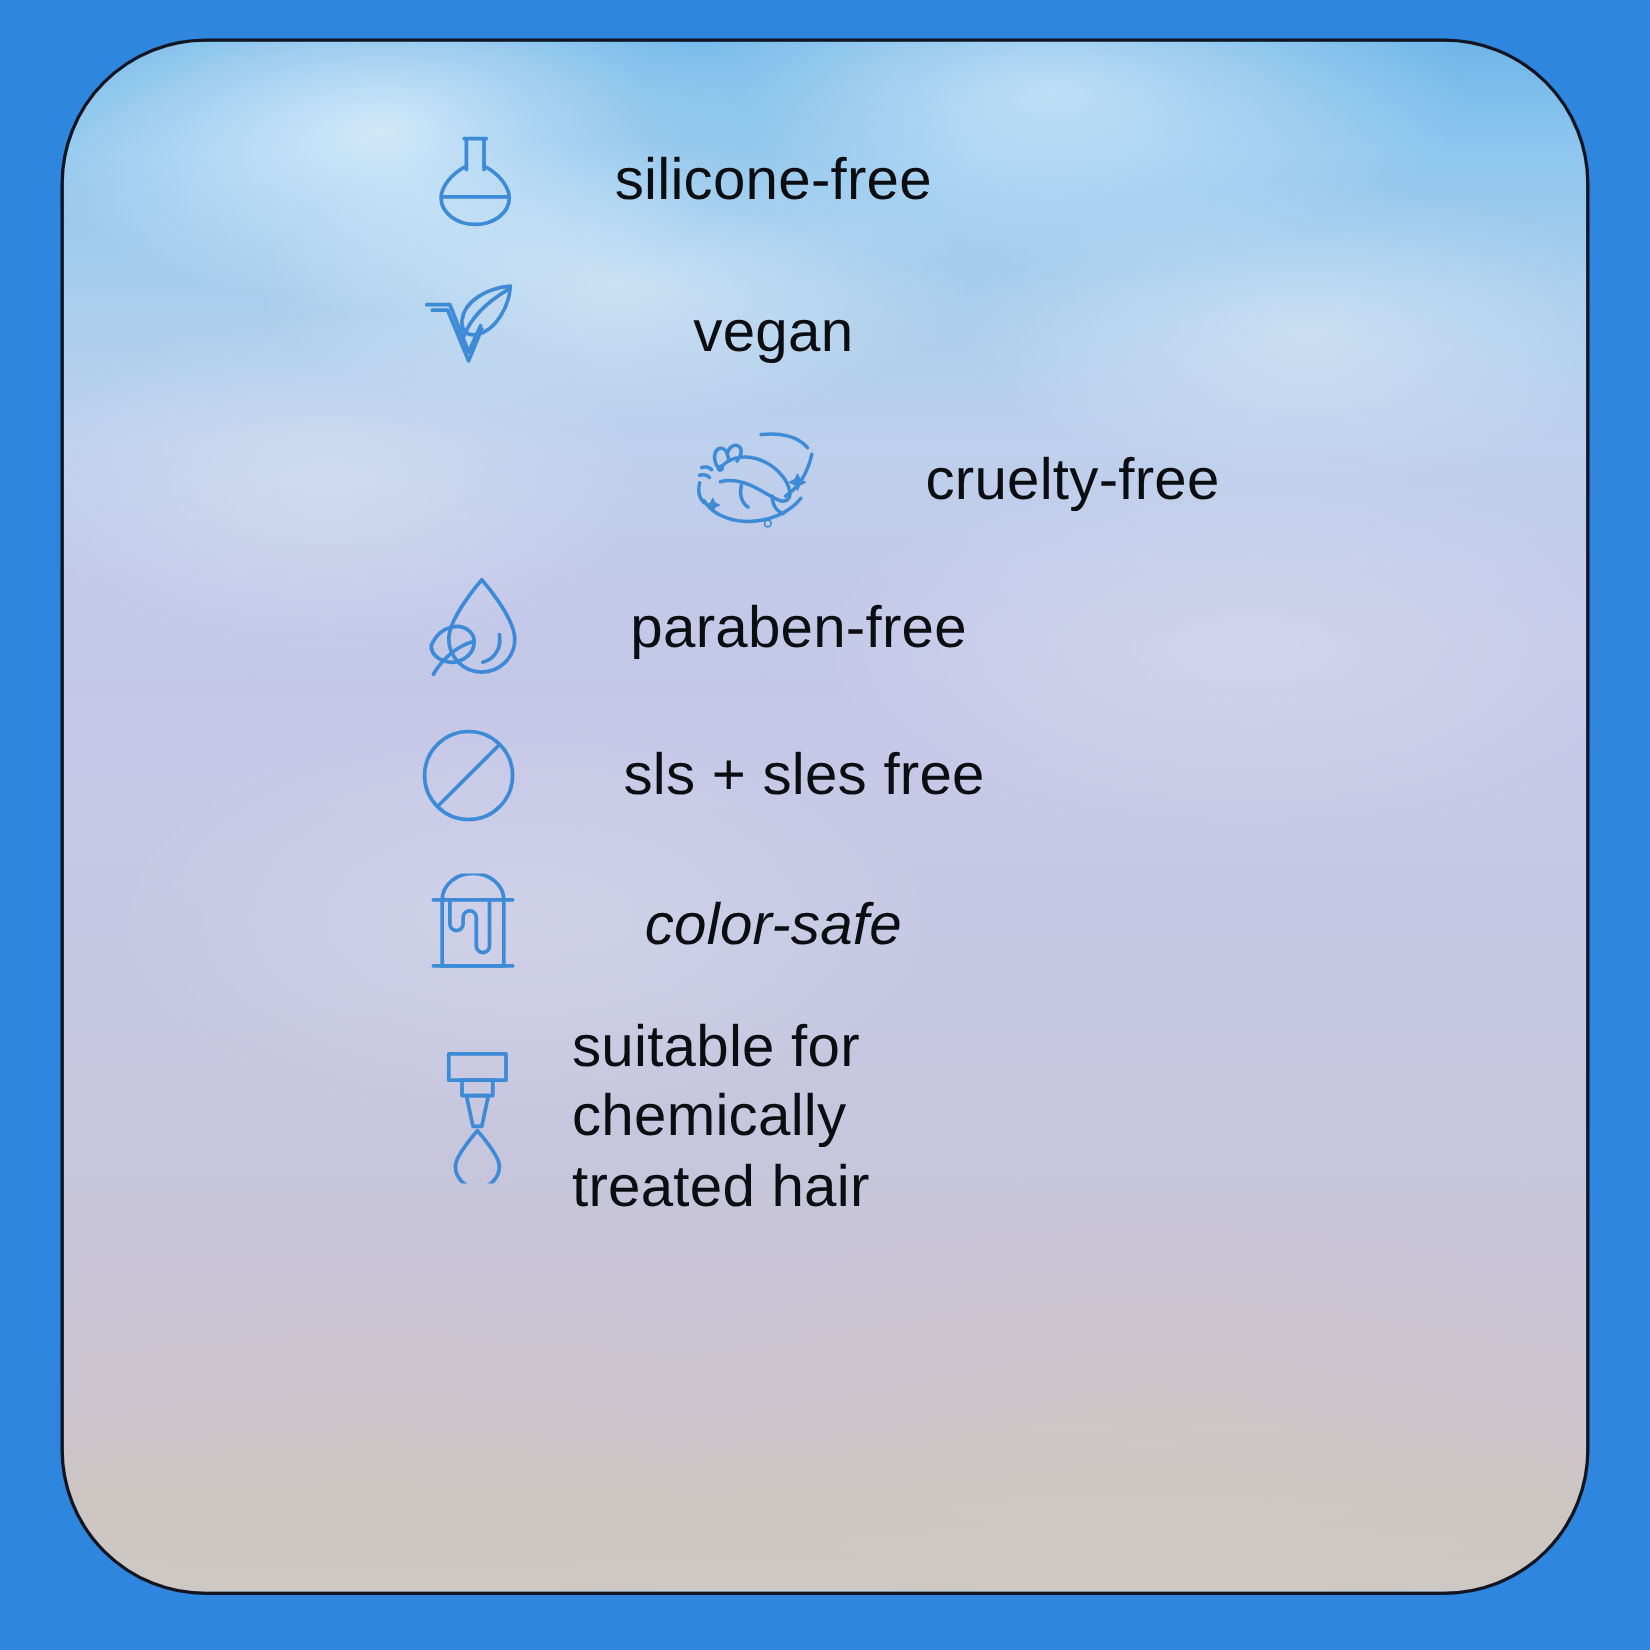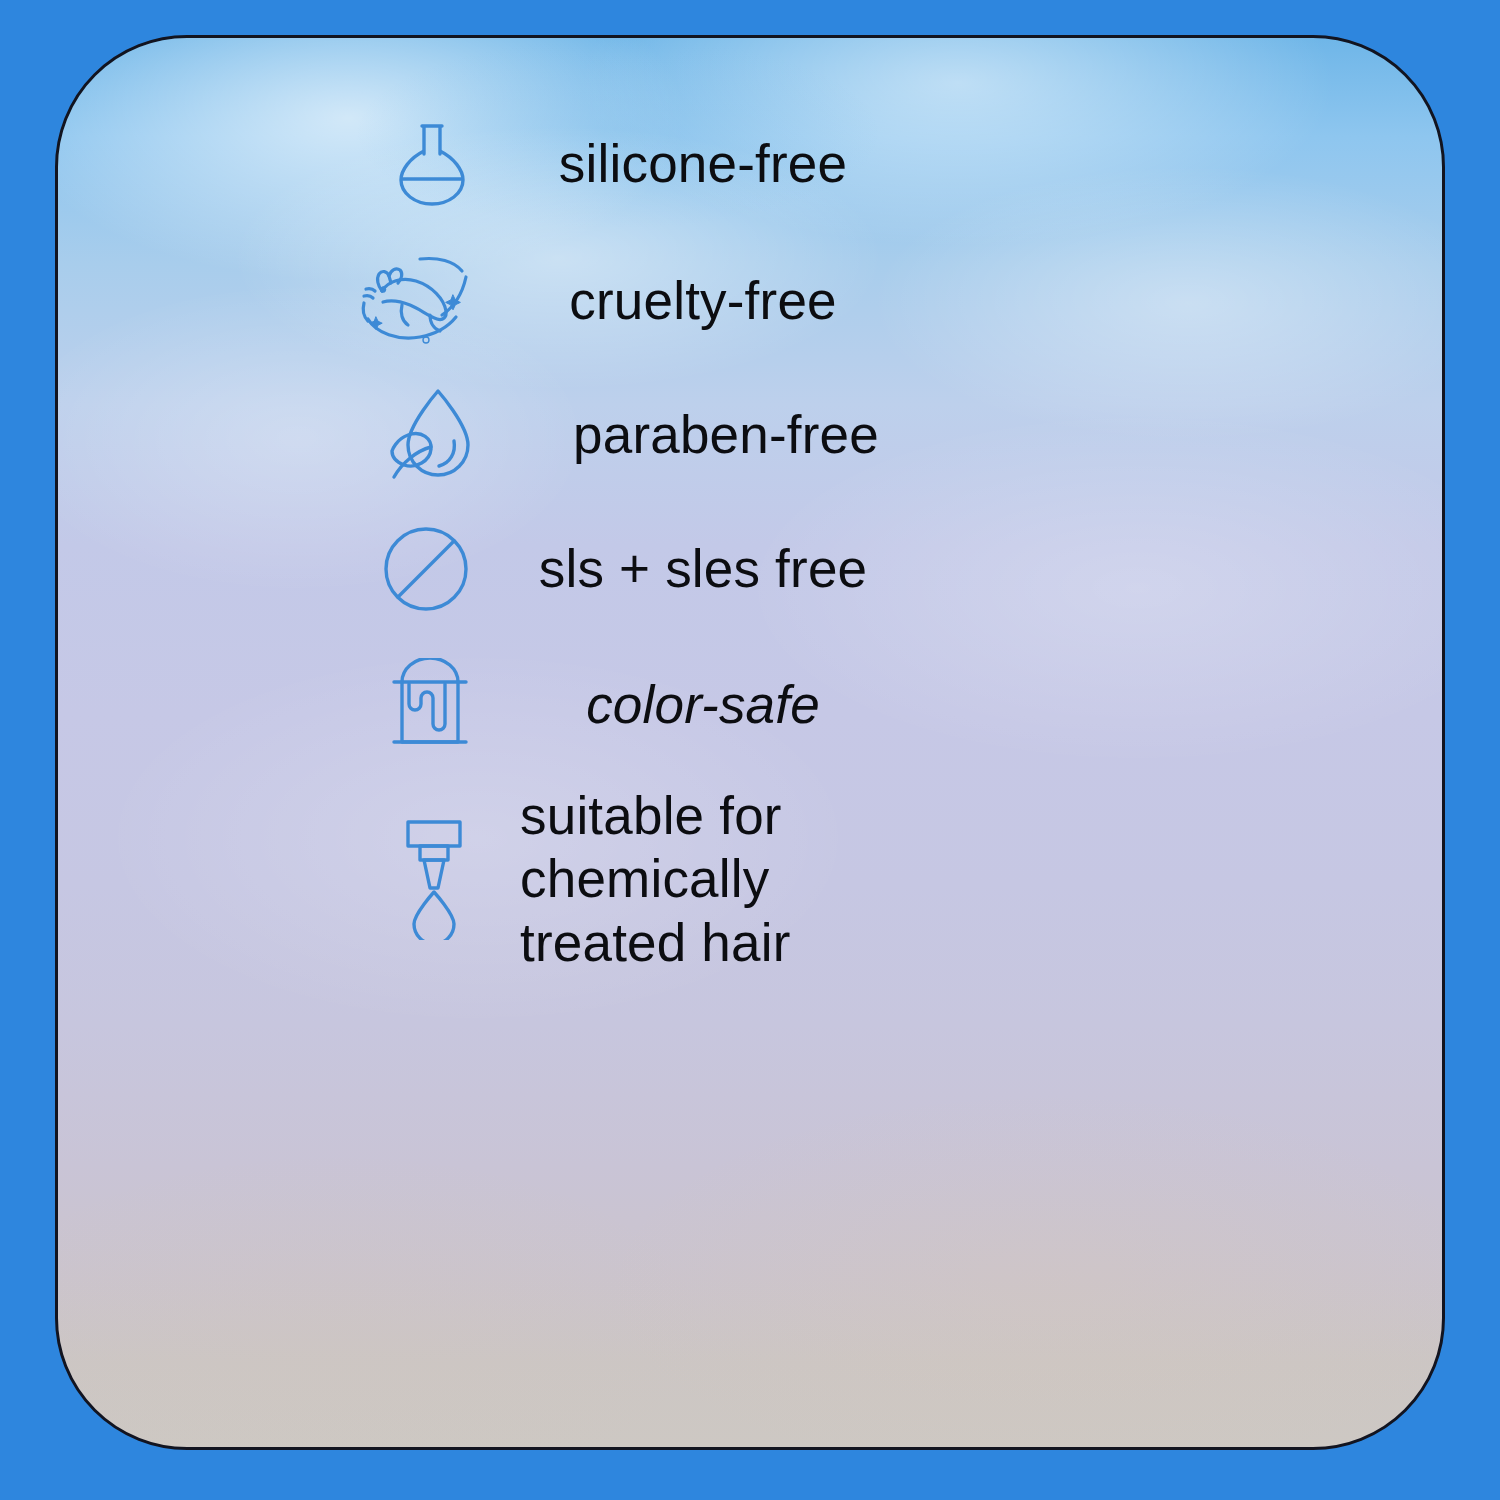--- a/index.html
+++ b/index.html
@@ -89,24 +89,24 @@
     color:#0c0d11;
     font-weight:400;
     white-space:pre-line;
   }
   .feature.centered .label { text-align:center; width:390px; }
   .feature.left .label { text-align:left; width:430px;margin-left:12px; }
 
   
   .r0 { height:140px; }
   .r1 { height:136px; }
-  .r2 { height:134px; }
+  .r2 { height:134px;justify-content:center; }
   .r3 { height:134px;gap:23px; }
   .r4 { height:134px; }
-  .r5 { height:134px; }
+  .r5 { height:134px;gap:28px; }
   .r6 { height:138px;font-style:italic; }
   .r7 { height:210px; align-items:center; }
 </style>
 </head>
 <body>
 
 <div id="card">
 
   <div class="cloud c1"></div>
   <div class="cloud c2"></div>
@@ -125,20 +125,32 @@
       <div class="icon-slot">
         <svg width="76" height="88" viewBox="0 0 76 88" fill="none" stroke="#3d8ad6" stroke-width="3.4">
           <path d="M28 6 h20 M30 6 v28 M46 6 v28" stroke-linecap="round"></path>
           <path d="M30 31 C16 38 7 50 7 60 a31 24 0 0 0 62 0 c0-10-9-22-23-29" stroke-linejoin="round"></path>
           <path d="M7.6 59 H68.4"></path>
         </svg>
       </div>
       <div class="label">silicone-free</div>
     </div>
 
+    <div class="feature centered r1">
+      <div class="icon-slot">
+        <svg width="86" height="92" viewBox="0 0 86 92" fill="none" stroke="#3d8ad6" stroke-width="3.4">
+          <path d="M4 21 h21 L42 64 L53 40" stroke-linejoin="round" stroke-linecap="round"></path>
+          <path d="M4 21 h21 L42 64 L53 40" stroke-linejoin="round" stroke-linecap="round" transform="translate(5,6)" opacity="0"></path>
+          <path d="M9 26 h14 l19 46 12-29" stroke-linejoin="round" stroke-linecap="round"></path>
+          <path d="M80 4 c-22 2-42 14-44 31 -1 9 5 15 14 13 16-3 29-25 30-44z" stroke-linejoin="round"></path>
+          <path d="M78 7 C58 19 44 33 38 49" stroke-linecap="round"></path>
+        </svg>
+      </div>
+      <div class="label">vegan</div>
+    </div>
 
     <div class="feature centered r2">
       <div class="icon-slot">
         <svg width="112" height="92" viewBox="0 0 112 92" fill="none" stroke="#3d8ad6" stroke-width="3.2" stroke-linecap="round" stroke-linejoin="round">
 
           <path d="M104 16 C96 6 80 2 62 4"></path>
           <path d="M108 22 C104 40 96 52 84 60"></path>
           <path d="M10 64 C18 78 40 86 62 82 C78 79 90 72 98 62"></path>
           <path d="M6 48 C4 56 6 62 10 66"></path>
 

